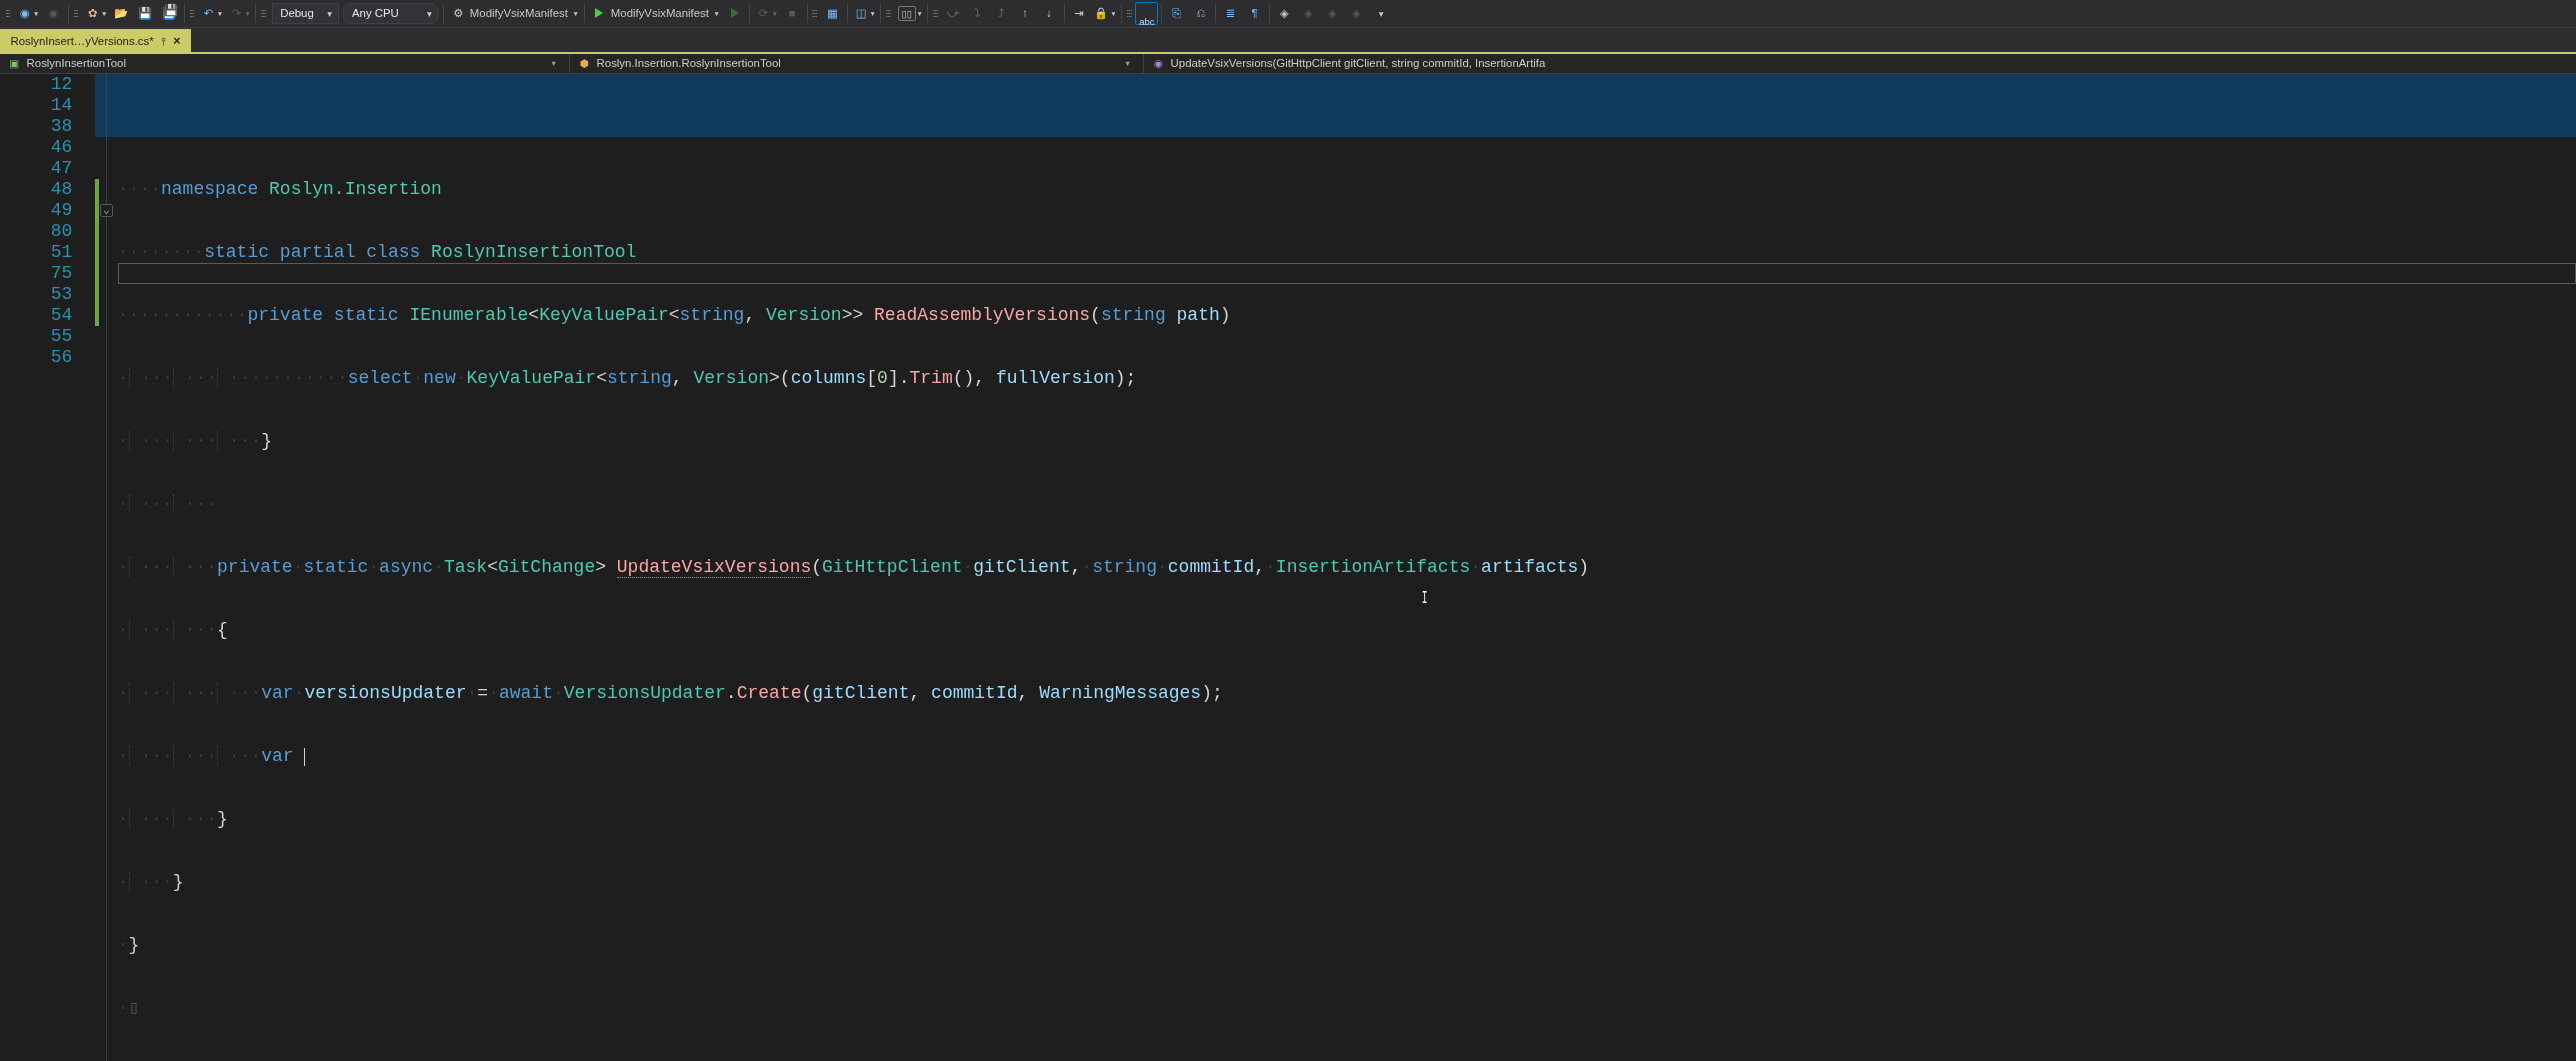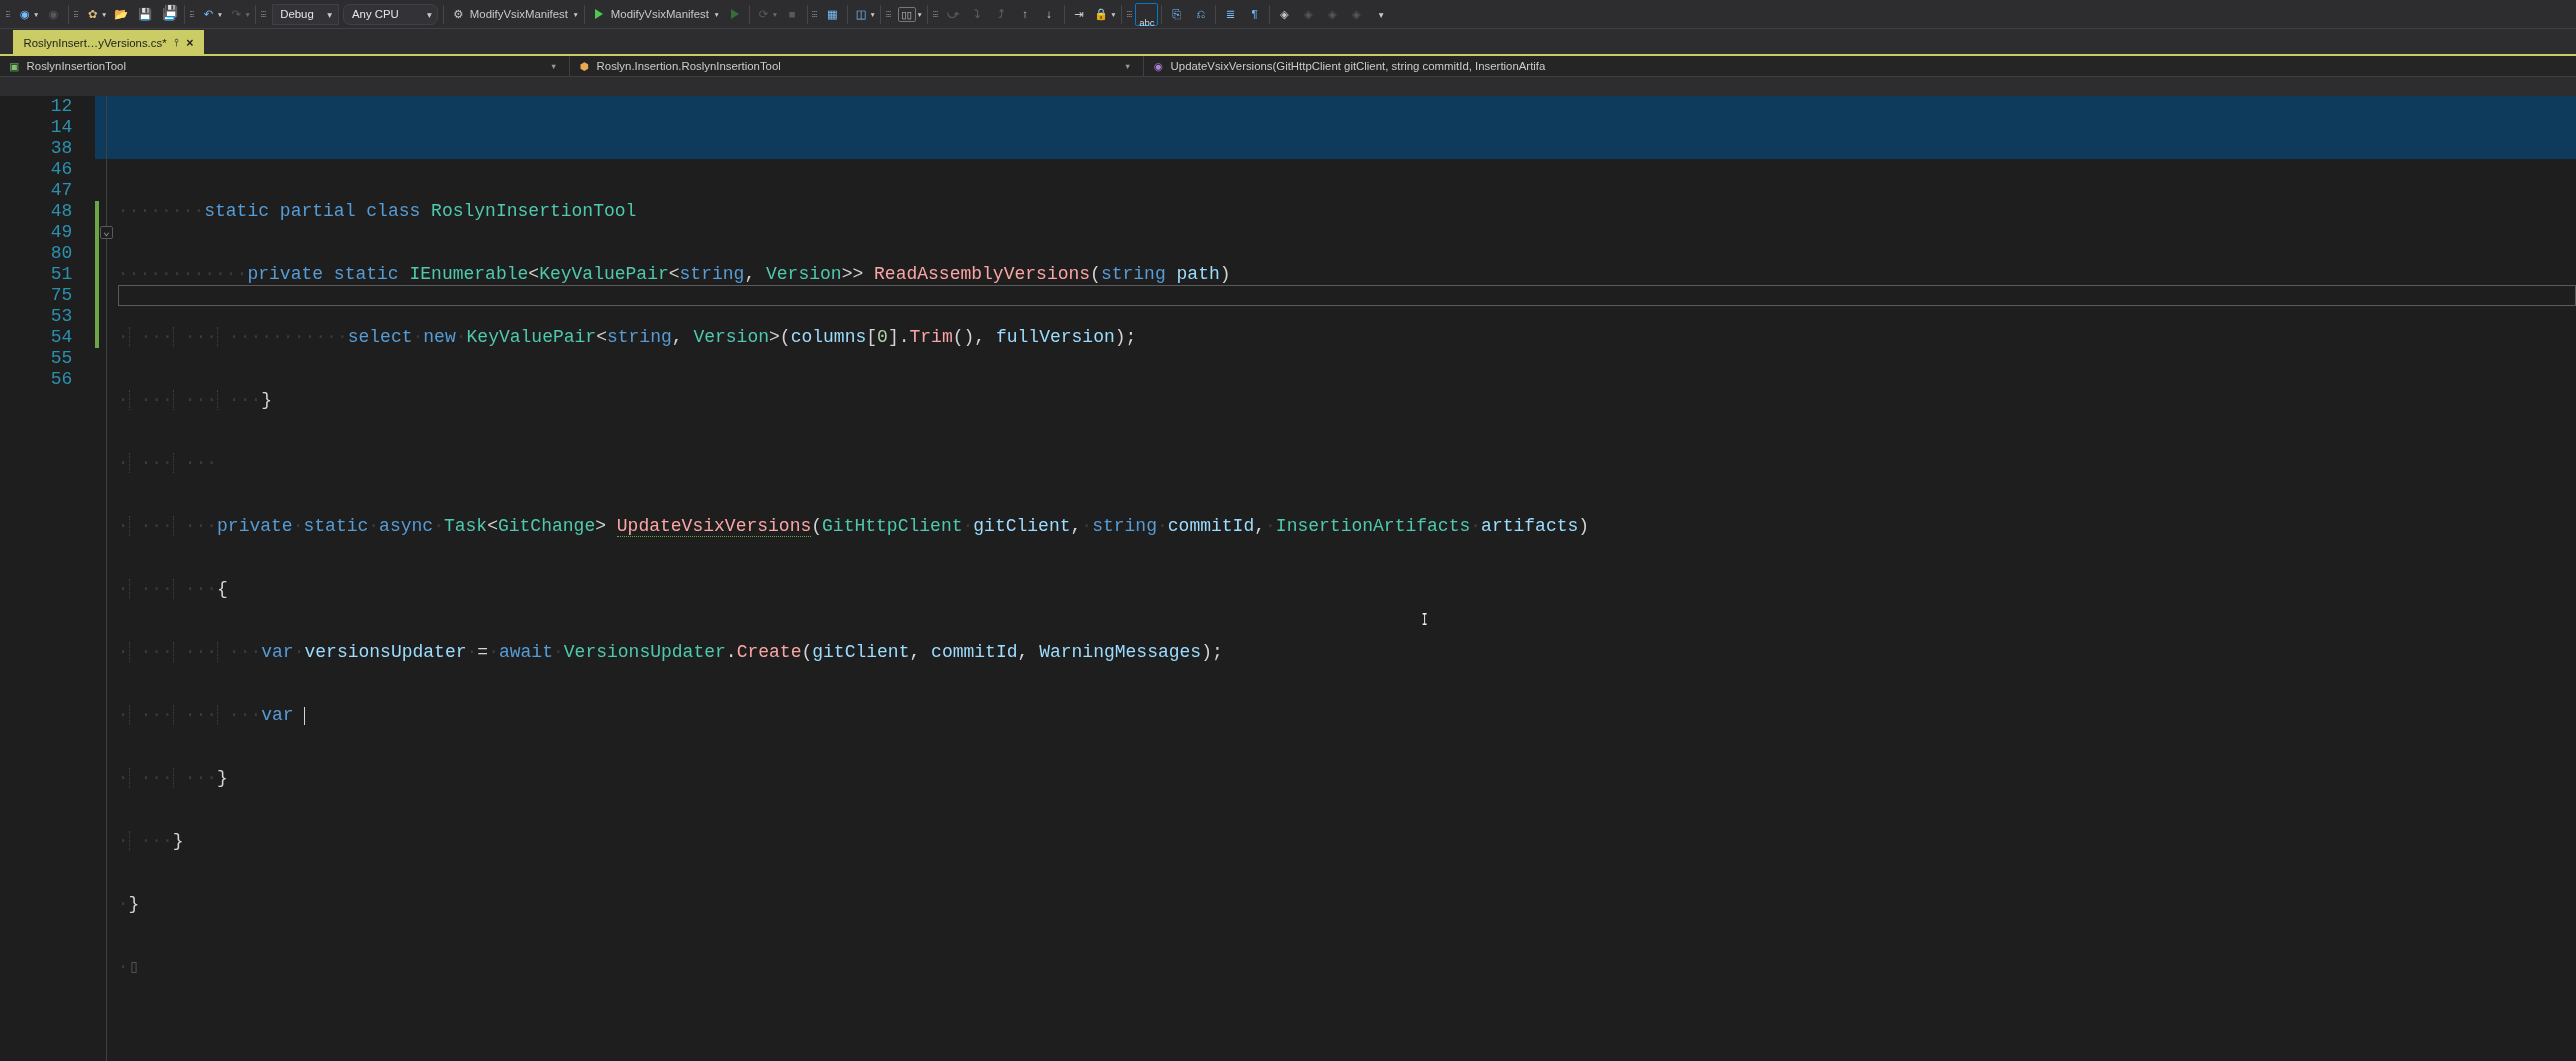--- a/index.html
+++ b/index.html
@@ -14,37 +14,37 @@
   .tb-dd { padding-left:1.9px; font-size:7.6px; color:#c8c8c8;}
   .tb-sep { width: 1px; height: 19px; background: #46464a; margin: 0 1.9px; }
   .tb-select { height: 21px; background: #333337; border: 1px solid #3f3f46; color: #e6e6e6; padding: 0 21px 0 7.6px; font-size: 11.4px; margin: 0 1.9px; min-width: 67px; display:inline-flex; align-items:center; position:relative;}
   .tb-select::after{content:"▾"; position:absolute; right:5.7px; font-size:9.5px; color:#c8c8c8;}
   .tb-select.wide{min-width:95px;border-radius:7px;}
   .tb-item { padding: 0 3.8px; height:23px; display:inline-flex; align-items:center; gap:3.8px;}
   .ico { width:15.2px; height:15.2px; display:inline-flex; align-items:center; justify-content:center; }
   .green{color:#4ec94e;} .blue{color:#75bfff;} .orange{color:#e8ab53;} .grey{color:#999;}
 
   
-  .tabrow { height: 27px; background: #2d2d30; display:flex; align-items:flex-start; padding-left:13px; border-bottom: 2.9px solid #cccc66;}
+  .tabrow { height: 27px; background: #2d2d30; display:flex; align-items:center; padding-left:0; border-bottom: 2.9px solid #cccc66;}
   .tab { height: 24px; background:#1e1e1e; border:1px solid #3f3f46; border-bottom:none; display:inline-flex; align-items:center; padding:0 9.5px; gap:7.6px; font-size:11.4px; color:#e6e6e6; position:relative; top:1px;}
   .tab.active{ background:#cccc66; color:#1e1e1e; border-color:#cccc66;}
   .tab .close{ font-size:12.4px; font-weight:bold; cursor:pointer;}
   .tab .pin{ font-size:10.5px;}
 
   
   .bcbar { height: 21px; background:#252526; border-bottom:1px solid #3f3f46; display:flex; align-items:center; font-size:11.4px; color:#cccccc;}
   .bc-seg { flex:0 0 auto; display:flex; align-items:center; gap:5.7px; padding:0 7.6px; height:100%;}
   .bc-seg.first{ border-right:1px solid #3f3f46; flex:0 0 570px;}
   .bc-seg.mid{ border-right:1px solid #3f3f46; flex:0 0 574px;}
   .bc-seg.last{ flex:1 1 auto; overflow:hidden; white-space:nowrap;}
   .bc-dd{ margin-left:auto; font-size:8.6px; color:#999; padding-right:5.7px;}
   .bc-ico{ width:13.3px; height:13.3px; display:inline-flex; align-items:center; justify-content:center; font-size:10.5px;}
 
   
-  .editor { flex:1; display:flex; background:#1e1e1e; font-family: Consolas, "Courier New", monospace; font-size:18px; line-height:21px; position:relative;margin-top:19px;}
+  .editor { flex:1; display:flex; background:#1e1e1e; font-family: Consolas, "Courier New", monospace; font-size:18px; line-height:21px; position:relative;}
   .gutter { width:95px; background:#1e1e1e; text-align:right; color:#2b91af; padding-right:17px; padding-top:0;}
   .gutter .ln{ height:21px; padding-right:5.7px; color:#2b91af;}
   .fold { width:19px; position:relative;}
   .fold-line{ position:absolute; left:7.6px; top:0; bottom:0; width:1px; background:#404040;}
   .fold-marker{ position:absolute; left:1px; width:13.3px; height:13.3px; color:#a0a0a0; font-size:11.4px; display:flex; align-items:center; justify-content:center; border:1px solid #5a5a5a; border-radius:1.9px; background:#1e1e1e;}
   .changebar{ width:3.8px; position:relative;}
   .chg{ position:absolute; left:0; width:3.8px; background:#6ba644;}
   .code { flex:1; position:relative; white-space:pre; }
   .code .row{ height:21px; position:relative;}
   .hl-line{ position:absolute; left:0; right:0; height:21px; border:1px solid #5a5a5a; box-sizing:border-box;}
@@ -302,20 +302,21 @@
 
     <div class="fold" style="position:relative;z-index:2;">
       <div class="fold-line"></div>
       <div class="fold-marker" style="top:130px;">⌄</div>
     </div>
 
     <div class="code" style="position:relative;z-index:2;">
       
       <div class="hl-line" style="top:189px;"></div>
 
+      <div class="row"><span class="ws">····</span><span class="kw">namespace</span> <span class="typ">Roslyn.Insertion</span></div>
       <div class="row"><span class="ws">········</span><span class="kw">static</span> <span class="kw">partial</span> <span class="kw">class</span> <span class="typ">RoslynInsertionTool</span></div>
       <div class="row"><span class="ws">············</span><span class="kw">private</span> <span class="kw">static</span> <span class="typ">IEnumerable</span><span class="pun">&lt;</span><span class="typ">KeyValuePair</span><span class="pun">&lt;</span><span class="kw">string</span><span class="pun">,</span> <span class="typ">Version</span><span class="pun">&gt;&gt;</span> <span class="fn">ReadAssemblyVersions</span><span class="pun">(</span><span class="kw">string</span> <span class="var">path</span><span class="pun">)</span></div>
       <div class="row"><span class="ws">·</span><span class="faint indent-guide"> </span><span class="ws">···</span><span class="faint indent-guide"> </span><span class="ws">···</span><span class="faint indent-guide"> </span><span class="ws">···········</span><span class="kw">select</span><span class="ws">·</span><span class="kw">new</span><span class="ws">·</span><span class="typ">KeyValuePair</span><span class="pun">&lt;</span><span class="kw">string</span><span class="pun">,</span> <span class="typ">Version</span><span class="pun">&gt;(</span><span class="var">columns</span><span class="pun">[</span><span class="num">0</span><span class="pun">].</span><span class="fn">Trim</span><span class="pun">(),</span> <span class="var">fullVersion</span><span class="pun">);</span></div>
       <div class="row"><span class="ws">·</span><span class="faint indent-guide"> </span><span class="ws">···</span><span class="faint indent-guide"> </span><span class="ws">···</span><span class="faint indent-guide"> </span><span class="ws">···</span><span class="pun">}</span></div>
       <div class="row"><span class="ws">·</span><span class="faint indent-guide"> </span><span class="ws">···</span><span class="faint indent-guide"> </span><span class="ws">···</span></div>
       <div class="row"><span class="ws">·</span><span class="faint indent-guide"> </span><span class="ws">···</span><span class="faint indent-guide"> </span><span class="ws">···</span><span class="kw">private</span><span class="ws">·</span><span class="kw">static</span><span class="ws">·</span><span class="kw">async</span><span class="ws">·</span><span class="typ">Task</span><span class="pun">&lt;</span><span class="typ">GitChange</span><span class="pun">&gt;</span> <span class="fn squig">UpdateVsixVersions</span><span class="pun">(</span><span class="typ">GitHttpClient</span><span class="ws">·</span><span class="var">gitClient</span><span class="pun">,</span><span class="ws">·</span><span class="kw">string</span><span class="ws">·</span><span class="var">commitId</span><span class="pun">,</span><span class="ws">·</span><span class="typ">InsertionArtifacts</span><span class="ws">·</span><span class="var">artifacts</span><span class="pun">)</span></div>
       <div class="row"><span class="ws">·</span><span class="faint indent-guide"> </span><span class="ws">···</span><span class="faint indent-guide"> </span><span class="ws">···</span><span class="pun">{</span></div>
       <div class="row"><span class="ws">·</span><span class="faint indent-guide"> </span><span class="ws">···</span><span class="faint indent-guide"> </span><span class="ws">···</span><span class="faint indent-guide"> </span><span class="ws">···</span><span class="kw">var</span><span class="ws">·</span><span class="var">versionsUpdater</span><span class="ws">·</span><span class="pun">=</span><span class="ws">·</span><span class="kw">await</span><span class="ws">·</span><span class="typ">VersionsUpdater</span><span class="pun">.</span><span class="fn">Create</span><span class="pun">(</span><span class="var">gitClient</span><span class="pun">,</span> <span class="var">commitId</span><span class="pun">,</span> <span class="var">WarningMessages</span><span class="pun">);</span></div>
       <div class="row"><span class="ws">·</span><span class="faint indent-guide"> </span><span class="ws">···</span><span class="faint indent-guide"> </span><span class="ws">···</span><span class="faint indent-guide"> </span><span class="ws">···</span><span class="kw">var</span> <span class="cursor"></span></div>
       <div class="row"><span class="ws">·</span><span class="faint indent-guide"> </span><span class="ws">···</span><span class="faint indent-guide"> </span><span class="ws">···</span><span class="pun">}</span></div>

